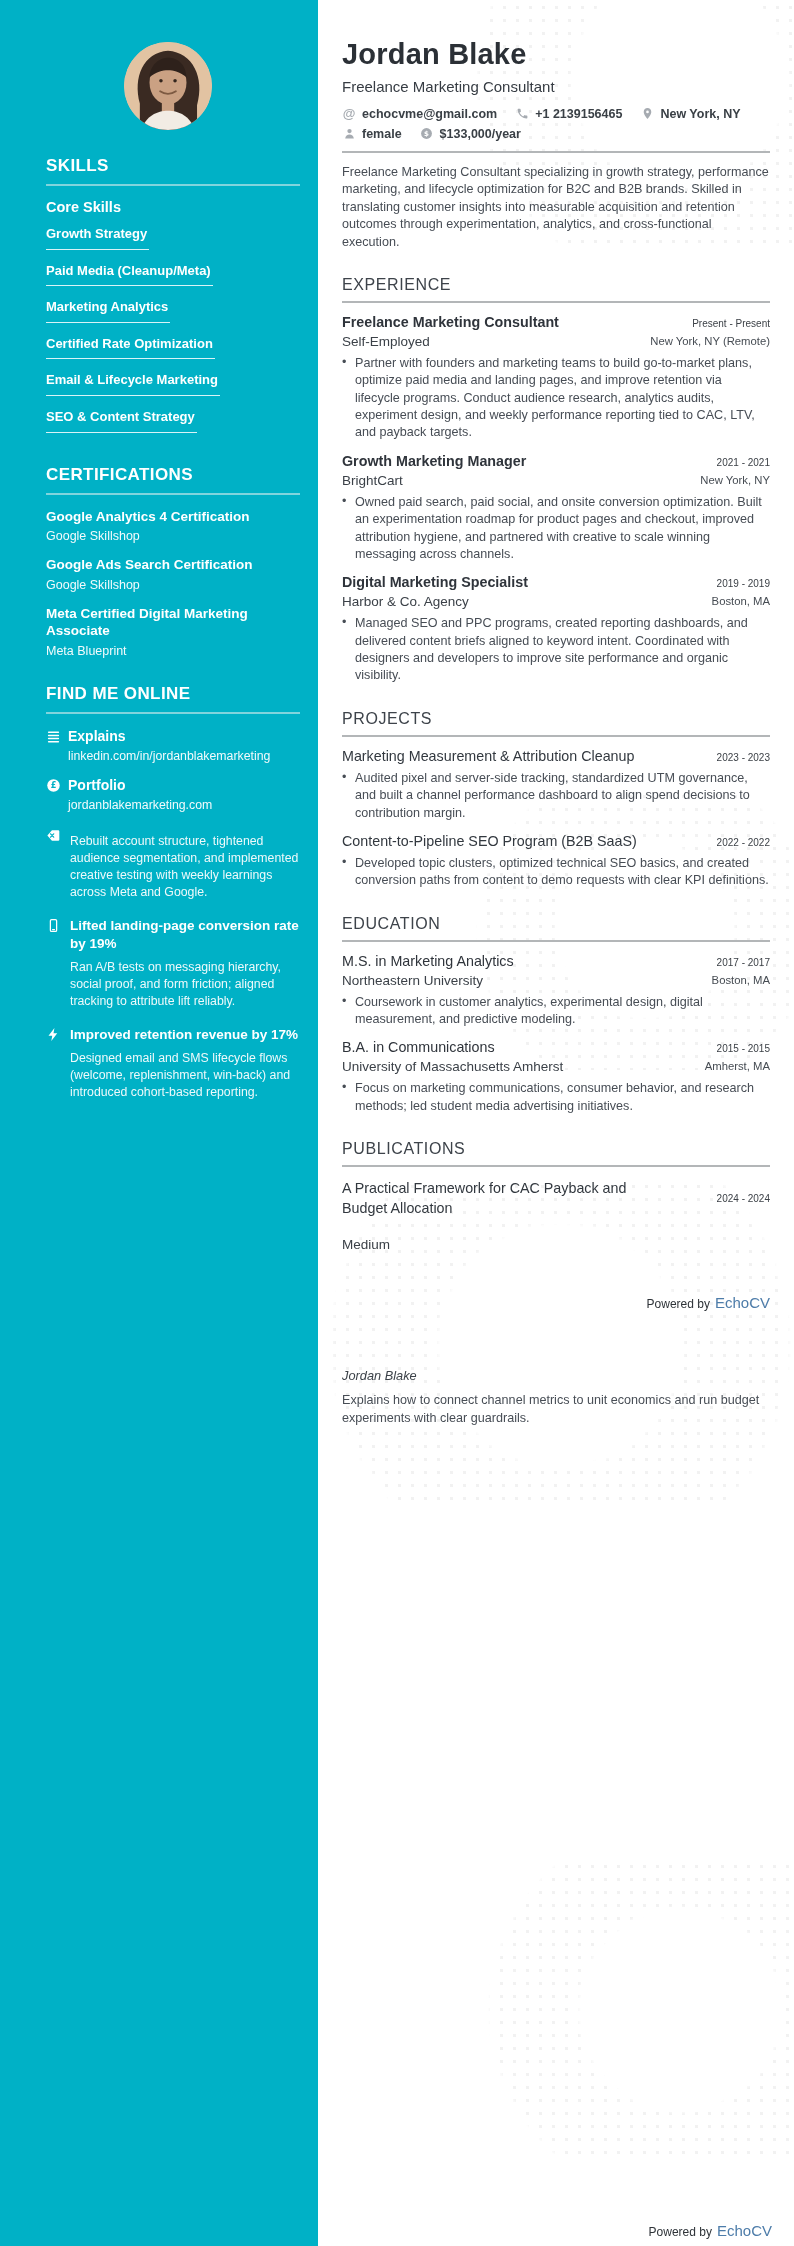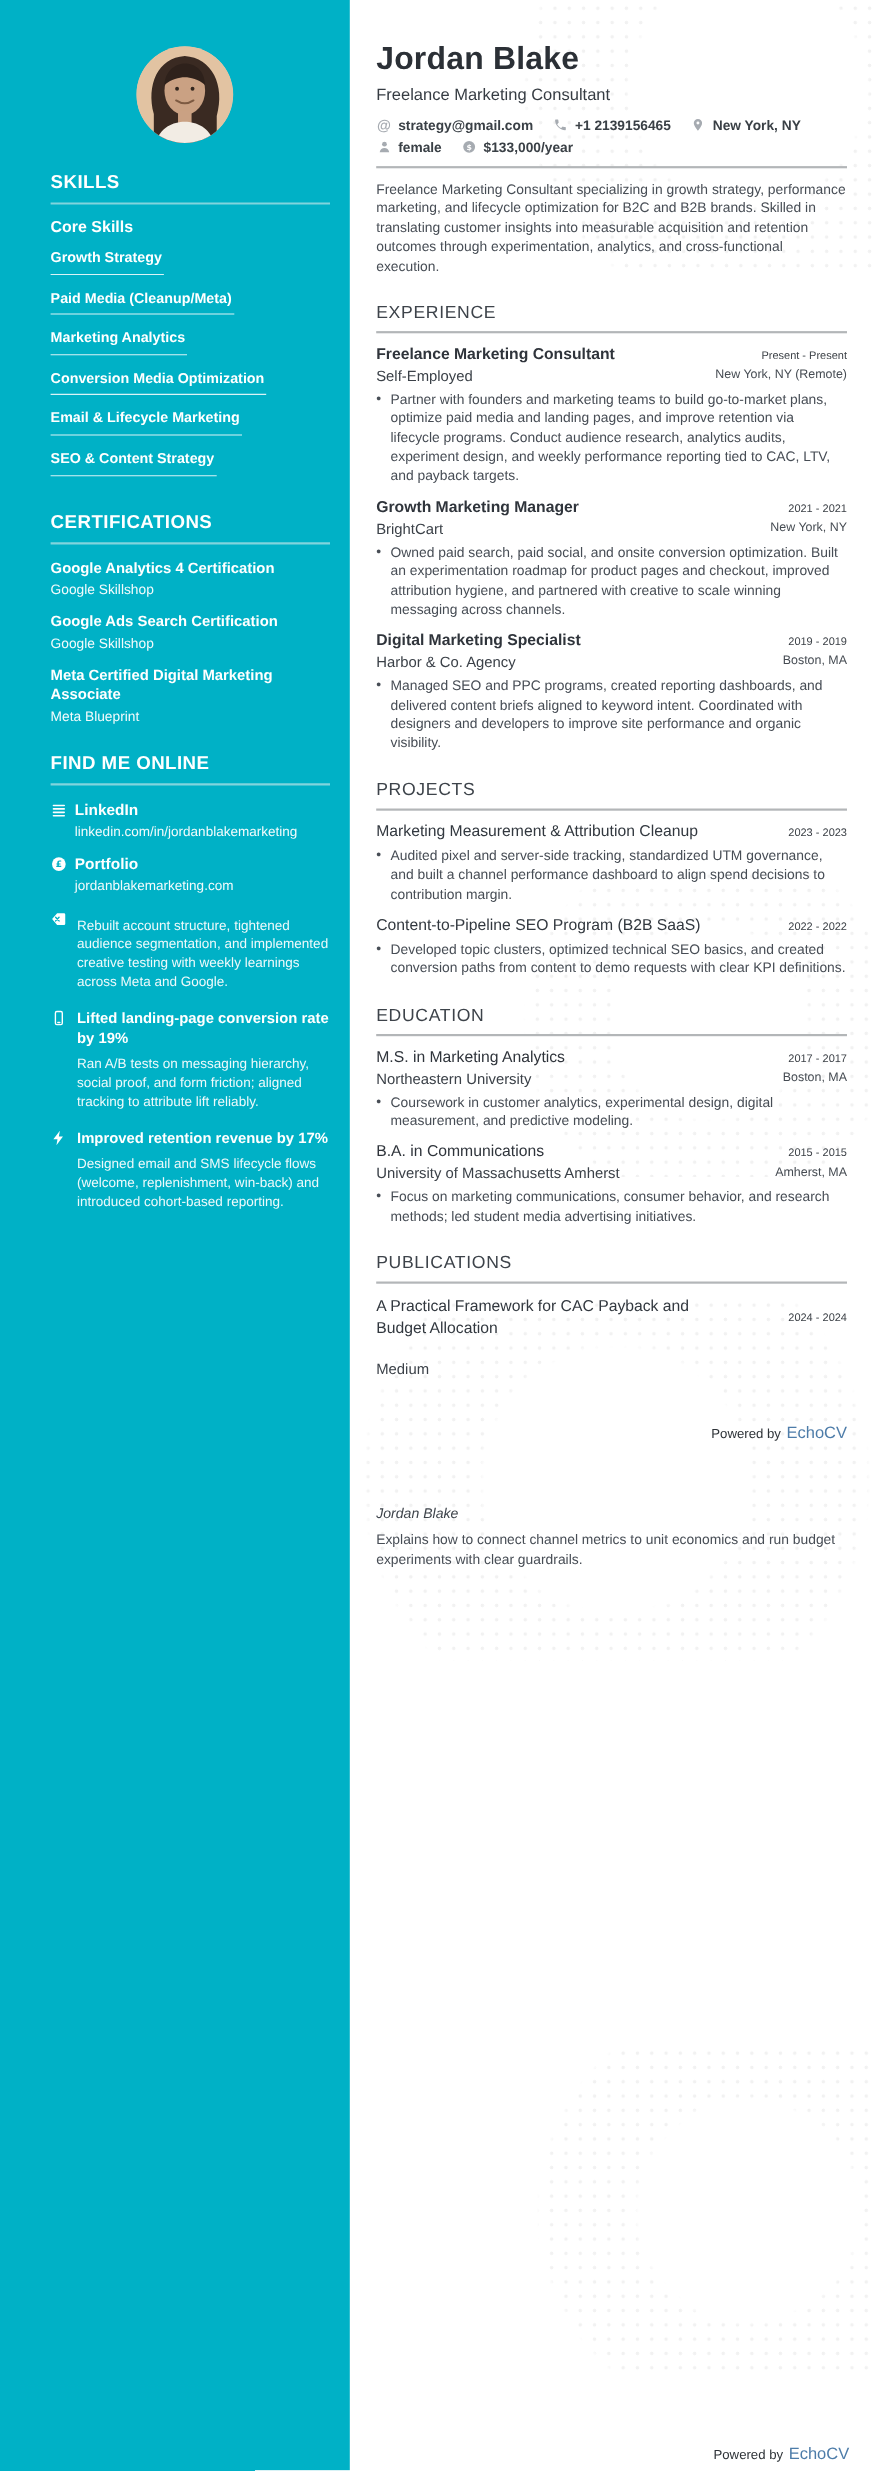--- a/index.html
+++ b/index.html
@@ -103,21 +103,21 @@
         <path d="M20 100 C24 84 38 78 50 78 C62 78 76 84 80 100 Z" fill="#f2ece4"></path>
         <path d="M41 56 Q50 62 59 56" stroke="#7d5a42" stroke-width="2" fill="none" stroke-linecap="round"></path>
         <circle cx="42" cy="44" r="2" fill="#33261e"></circle>
         <circle cx="58" cy="44" r="2" fill="#33261e"></circle>
       </svg>
     </div>
 
     <div class="sb-section-title">SKILLS</div>
     <div class="sb-group-label">Core Skills</div>
     <div class="skill-list">
-      <span class="skill">Growth Strategy</span><span class="skill">Paid Media (Cleanup/Meta)</span><span class="skill">Marketing Analytics</span><span class="skill">Conversion Media Optimization</span><span class="skill">Email &amp; Lifecycle Marketing</span><span class="skill">SEO &amp; Content Strategy</span>
+      <span class="skill">Growth Strategy</span><span class="skill">Paid Media (Cleanup/Meta)</span><span class="skill">Marketing Analytics</span><span class="skill">Certified Rate Optimization</span><span class="skill">Email &amp; Lifecycle Marketing</span><span class="skill">SEO &amp; Content Strategy</span>
     </div>
 
     <div class="sb-section-title">CERTIFICATIONS</div>
     <div class="cert">
       <div class="cert-name">Google Analytics 4 Certification</div>
       <div class="cert-issuer">Google Skillshop</div>
     </div>
     <div class="cert">
       <div class="cert-name">Google Ads Search Certification</div>
       <div class="cert-issuer">Google Skillshop</div>
@@ -131,21 +131,21 @@
     <div class="online-item">
       <span class="online-icon">
         <svg class="sb-icon-svg" viewBox="0 0 24 24" fill="#ffffff">
             <rect x="3" y="4" width="18" height="2.4" rx="1.2"></rect>
             <rect x="3" y="9" width="18" height="2.4" rx="1.2"></rect>
             <rect x="3" y="14" width="18" height="2.4" rx="1.2"></rect>
             <rect x="3" y="19" width="18" height="2.4" rx="1.2"></rect>
           </svg>
       </span>
       <span>
-        <div class="online-label">LinkedIn</div>
+        <div class="online-label">Explains</div>
         <div class="online-url">linkedin.com/in/jordanblakemarketing</div>
       </span>
     </div>
     <div class="online-item">
       <span class="online-icon">
         <svg class="sb-icon-svg" viewBox="0 0 24 24">
             <circle cx="12" cy="12" r="10" fill="#ffffff"></circle>
             <text x="12" y="16.5" text-anchor="middle" font-size="13" font-weight="bold" fill="#00b1c6" font-family="DejaVu Sans, sans-serif">£</text>
           </svg>
       </span>
@@ -192,21 +192,21 @@
   </aside>
 
   <main id="main">
 
     <div class="name">Jordan Blake</div>
     <div class="job-title">Freelance Marketing Consultant</div>
 
     <div class="contact-row">
       <span class="contact-item">
         <span class="contact-icon">@</span>
-        <span class="contact-text">strategy@gmail.com</span>
+        <span class="contact-text">echocvme@gmail.com</span>
       </span>
       <span class="contact-item">
         <span class="contact-icon">
           <svg viewBox="0 0 24 24" width="13" height="13" fill="#a6abb1">
               <path d="M6.6 10.8c1.4 2.7 3.9 5.2 6.6 6.6l2.2-2.2c.3-.3.7-.4 1-.2 1.1.4 2.4.6 3.6.6.6 0 1 .4 1 1V20c0 .6-.4 1-1 1C10.8 21 3 13.2 3 4c0-.6.4-1 1-1h3.4c.6 0 1 .4 1 1 0 1.3.2 2.5.6 3.6.1.4 0 .7-.2 1l-2.2 2.2z"></path>
             </svg>
         </span>
         <span class="contact-text">+1 2139156465</span>
       </span>
       <span class="contact-item">

